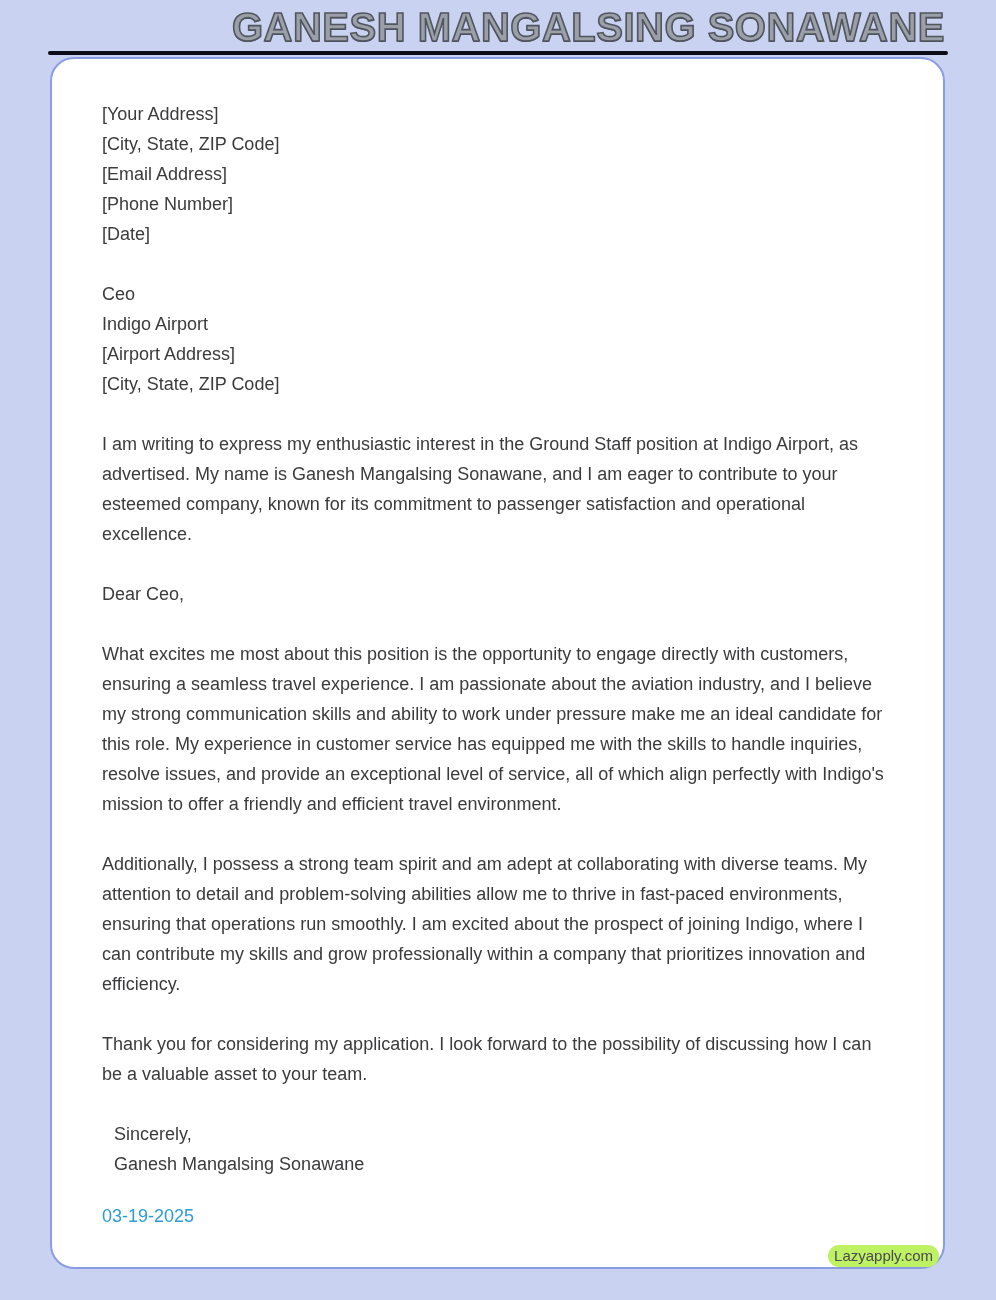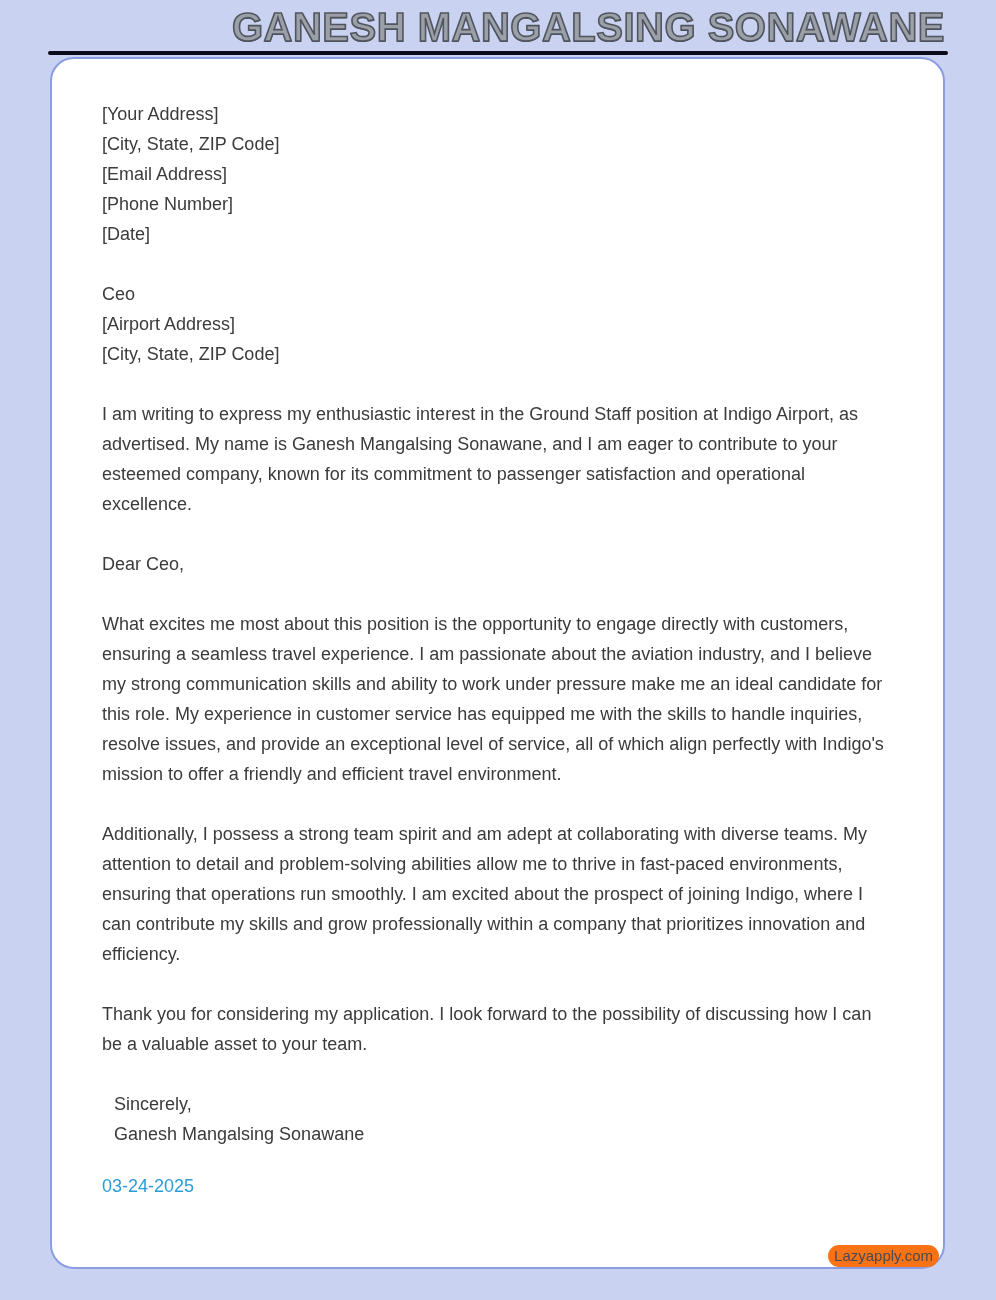--- a/index.html
+++ b/index.html
@@ -54,21 +54,21 @@
     display: inline-block;
     cursor: pointer;
   }
   .watermark {
     position: absolute;
     right: 4px;
     bottom: 0px;
     font-size: 15px;
     line-height: 22px;
     color: #4a4a52;
-    background: #f97316;
+    background: #bef264;
     padding: 0 6px;
   }
 </style>
 </head>
 <body>
 
 <header class="header">
   <h1>GANESH MANGALSING SONAWANE</h1>
 </header>
 <div class="rule"></div>
@@ -78,32 +78,33 @@
   <div class="block">
     <p>[Your Address]</p>
     <p>[City, State, ZIP Code]</p>
     <p>[Email Address]</p>
     <p>[Phone Number]</p>
     <p>[Date]</p>
   </div>
 
   <div class="block">
     <p>Ceo</p>
+    <p>Indigo Airport</p>
     <p>[Airport Address]</p>
     <p>[City, State, ZIP Code]</p>
   </div>
 
   <p class="para">I am writing to express my enthusiastic interest in the Ground Staff position at Indigo Airport, as advertised. My name is Ganesh Mangalsing Sonawane, and I am eager to contribute to your esteemed company, known for its commitment to passenger satisfaction and operational excellence.</p>
 
   <p class="para">Dear Ceo,</p>
   <p class="para">What excites me most about this position is the opportunity to engage directly with customers, ensuring a seamless travel experience. I am passionate about the aviation industry, and I believe my strong communication skills and ability to work under pressure make me an ideal candidate for this role. My experience in customer service has equipped me with the skills to handle inquiries, resolve issues, and provide an exceptional level of service, all of which align perfectly with Indigo's mission to offer a friendly and efficient travel environment.</p>
   <p class="para">Additionally, I possess a strong team spirit and am adept at collaborating with diverse teams. My attention to detail and problem-solving abilities allow me to thrive in fast-paced environments, ensuring that operations run smoothly. I am excited about the prospect of joining Indigo, where I can contribute my skills and grow professionally within a company that prioritizes innovation and efficiency.</p>
   <p class="para">Thank you for considering my application. I look forward to the possibility of discussing how I can be a valuable asset to your team.</p>
 
   <div class="block closing-block">
     <p>Sincerely,</p>
     <p>Ganesh Mangalsing Sonawane</p>
   </div>
 
-  <span class="date">03-24-2025</span>
+  <span class="date">03-19-2025</span>
 
   <div class="watermark">Lazyapply.com</div>
 </main>
 
 </body></html>

